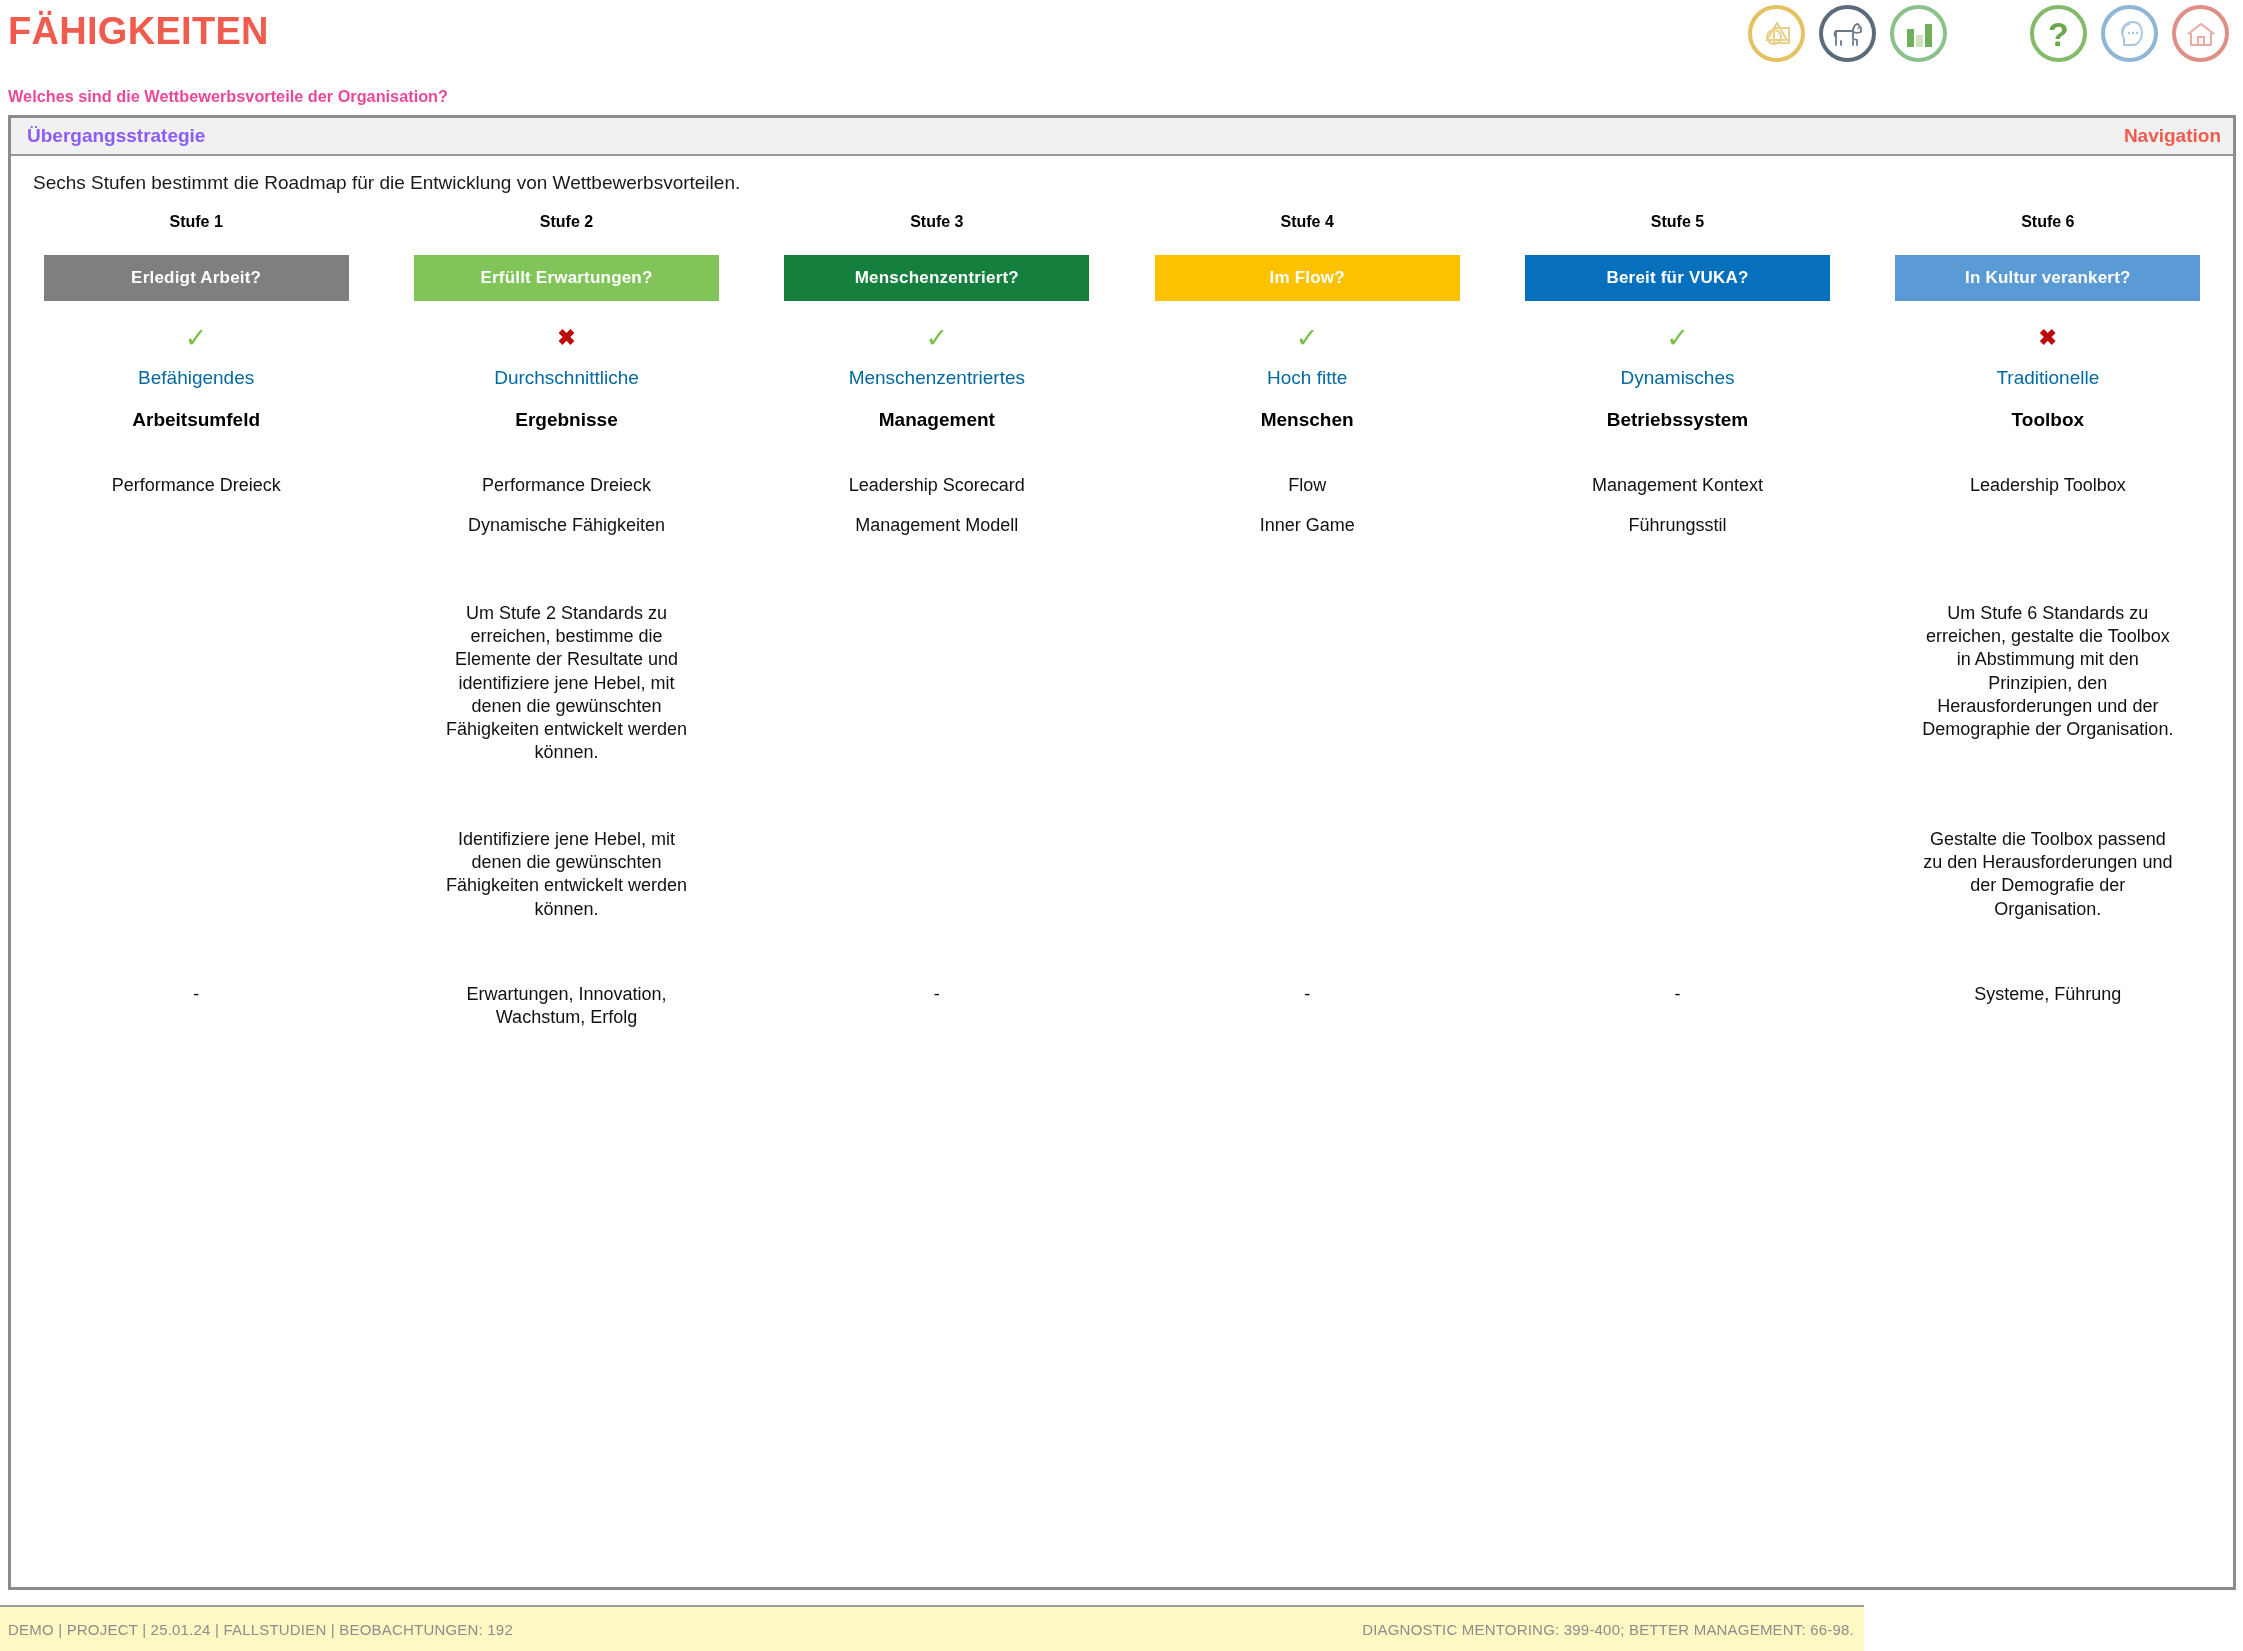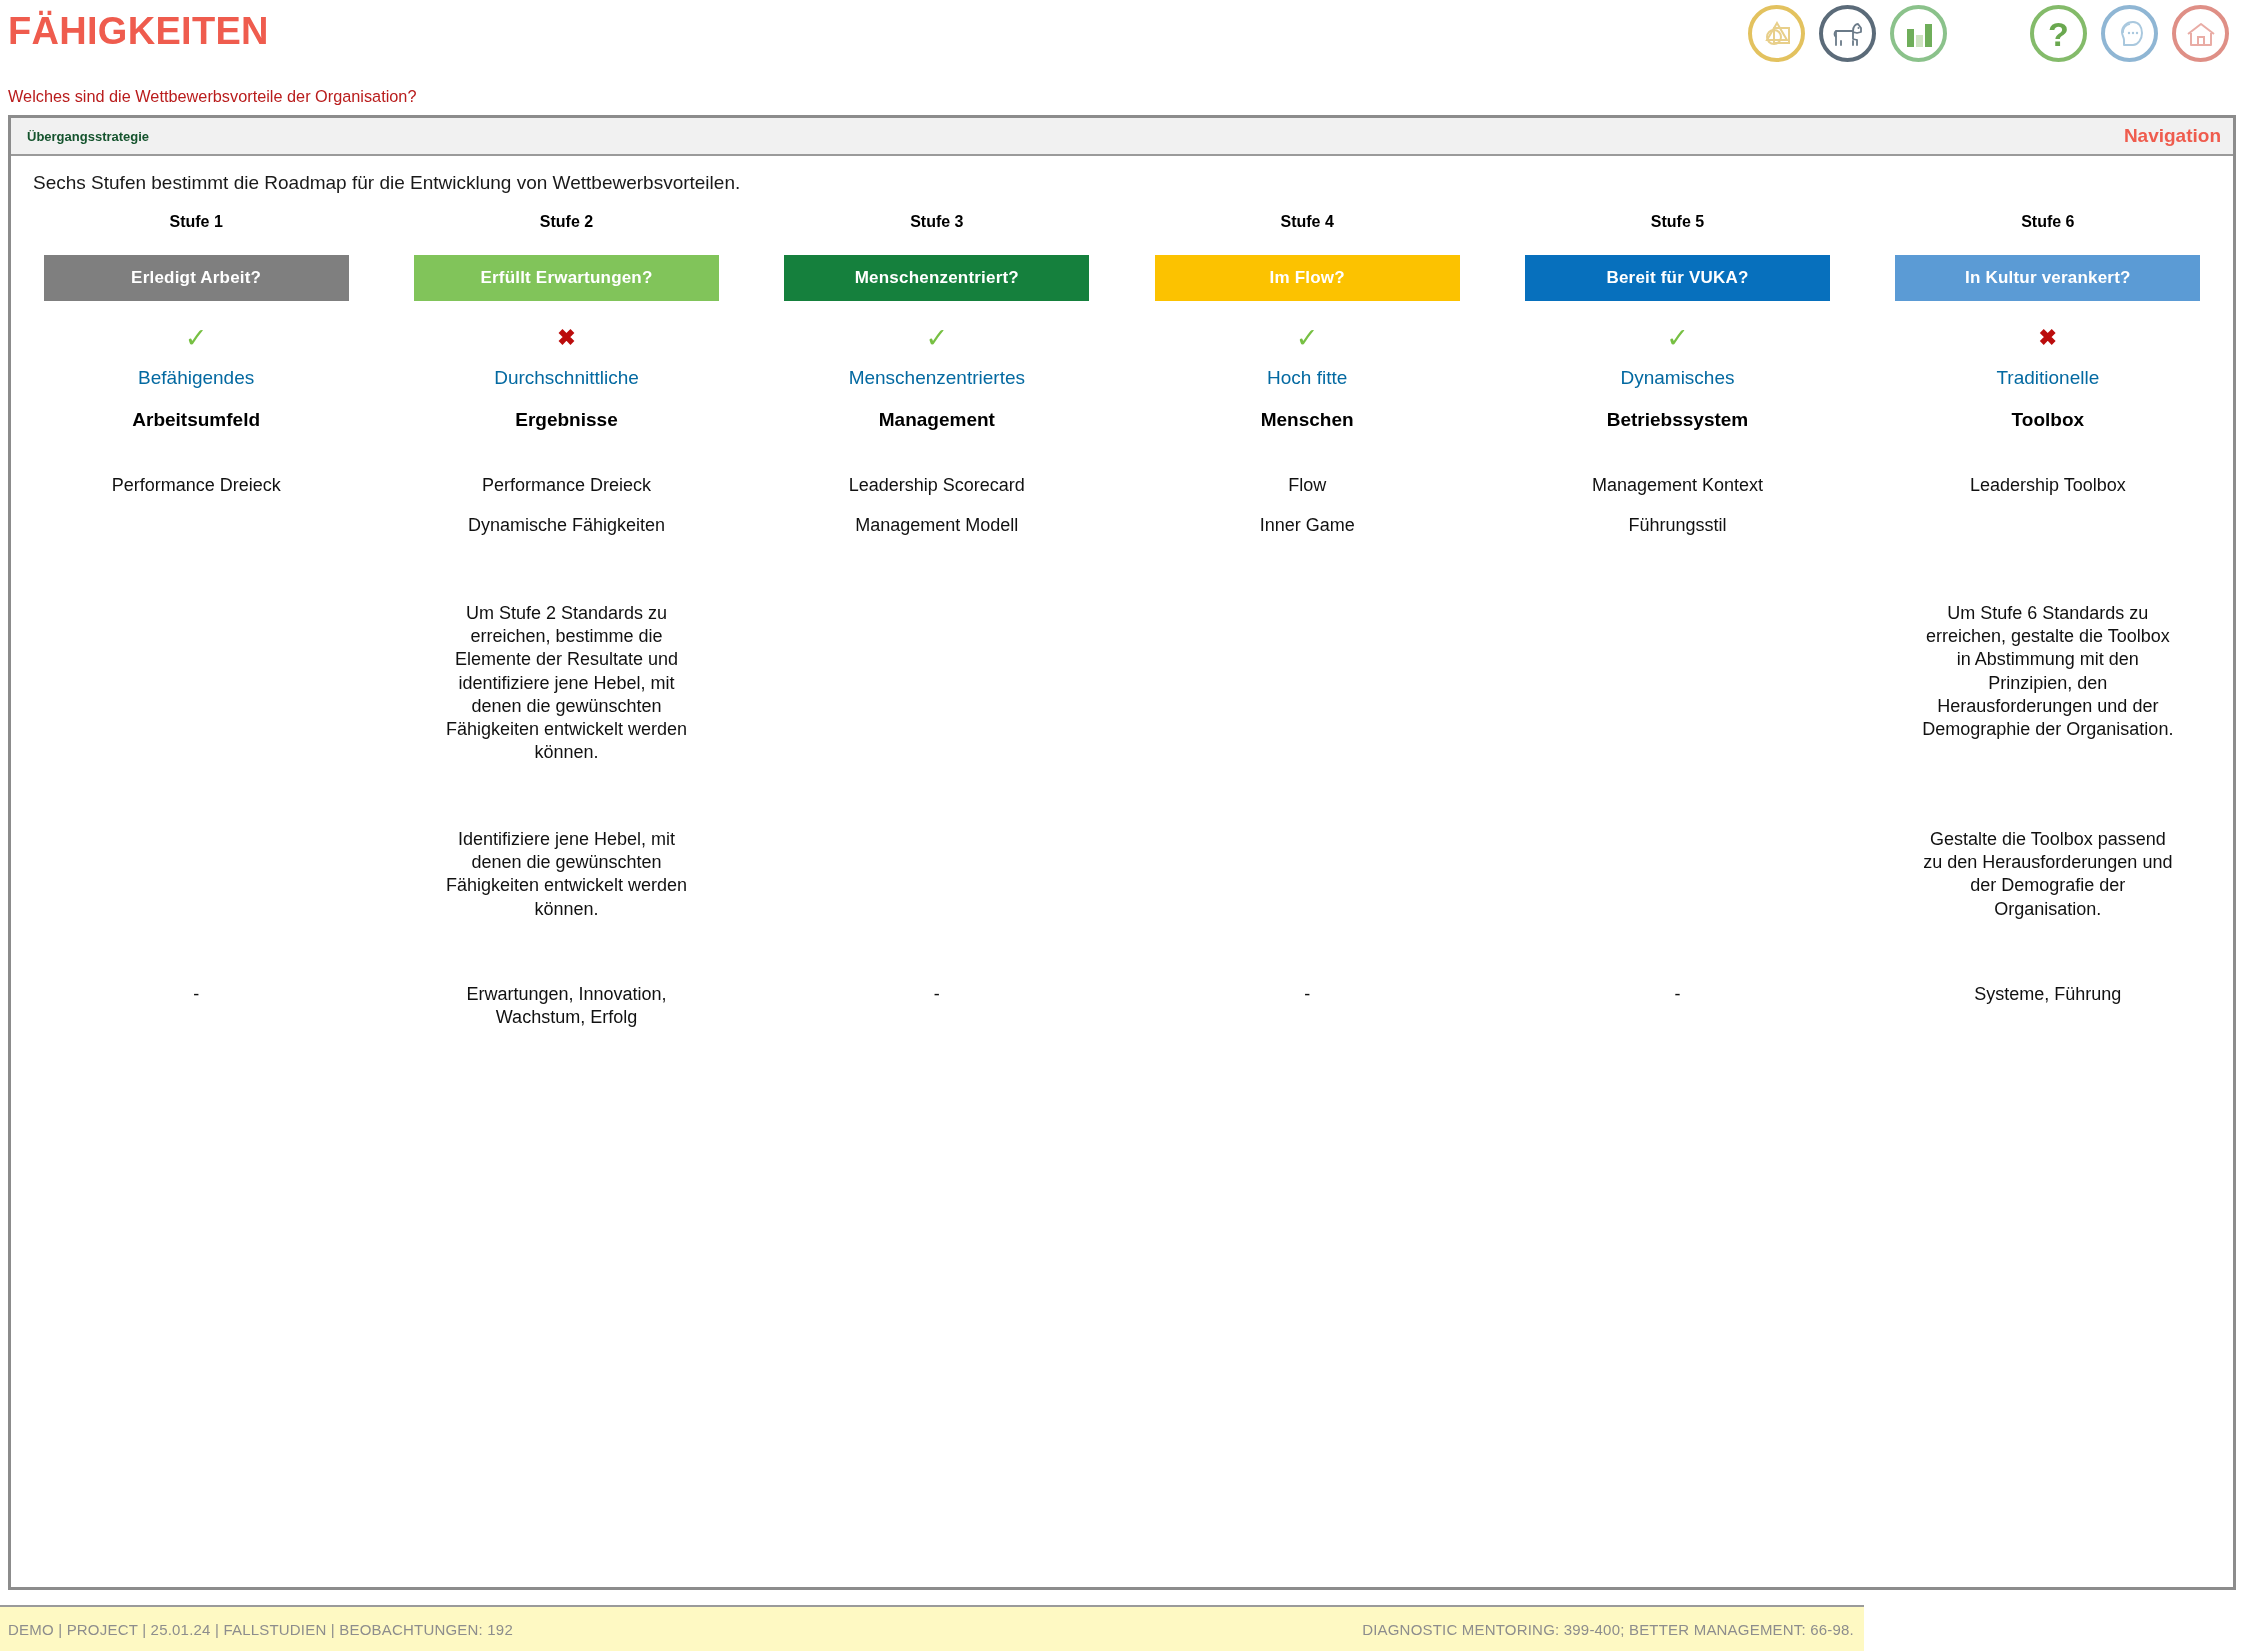--- a/index.html
+++ b/index.html
@@ -22,22 +22,22 @@
     left: 8px; top: 10px;
     font-size: 38px;
     font-weight: bold;
     color: #ef5c4e;
     letter-spacing: 0.3px;
   }
   .app-subtitle {
     position: absolute;
     left: 8px; top: 87px;
     font-size: 16.3px;
-    font-weight: normal;
-    color: #b91c1c;
+    font-weight: bold;
+    color: #ec4899;
   }
   .icon-bar {
     position: absolute;
     right: 14px; top: 5px;
     display: flex;
     align-items: center;
     gap: 14px;
   }
   .icon-gap { width: 55px; height: 1px; }
   .circ-icon {
@@ -72,23 +72,23 @@
     position: relative;
     height: 38px;
     background: #f1f1f1;
     border-bottom: 2px solid #9a9a9a;
     display: flex;
     align-items: center;
     justify-content: space-between;
     padding: 0 12px 0 16px;
   }
   .panel-title {
-    font-size: 13px;
-    font-weight: bold;
-    color: #14532d;
+    font-size: 19px;
+    font-weight: bold;
+    color: #8b5cf6;
     text-align: center;
   }
   .panel-nav {
     font-size: 19px;
     font-weight: bold;
     color: #ef5c4e;
   }
   .panel-body {
     position: relative;
     height: calc(100% - 40px);

